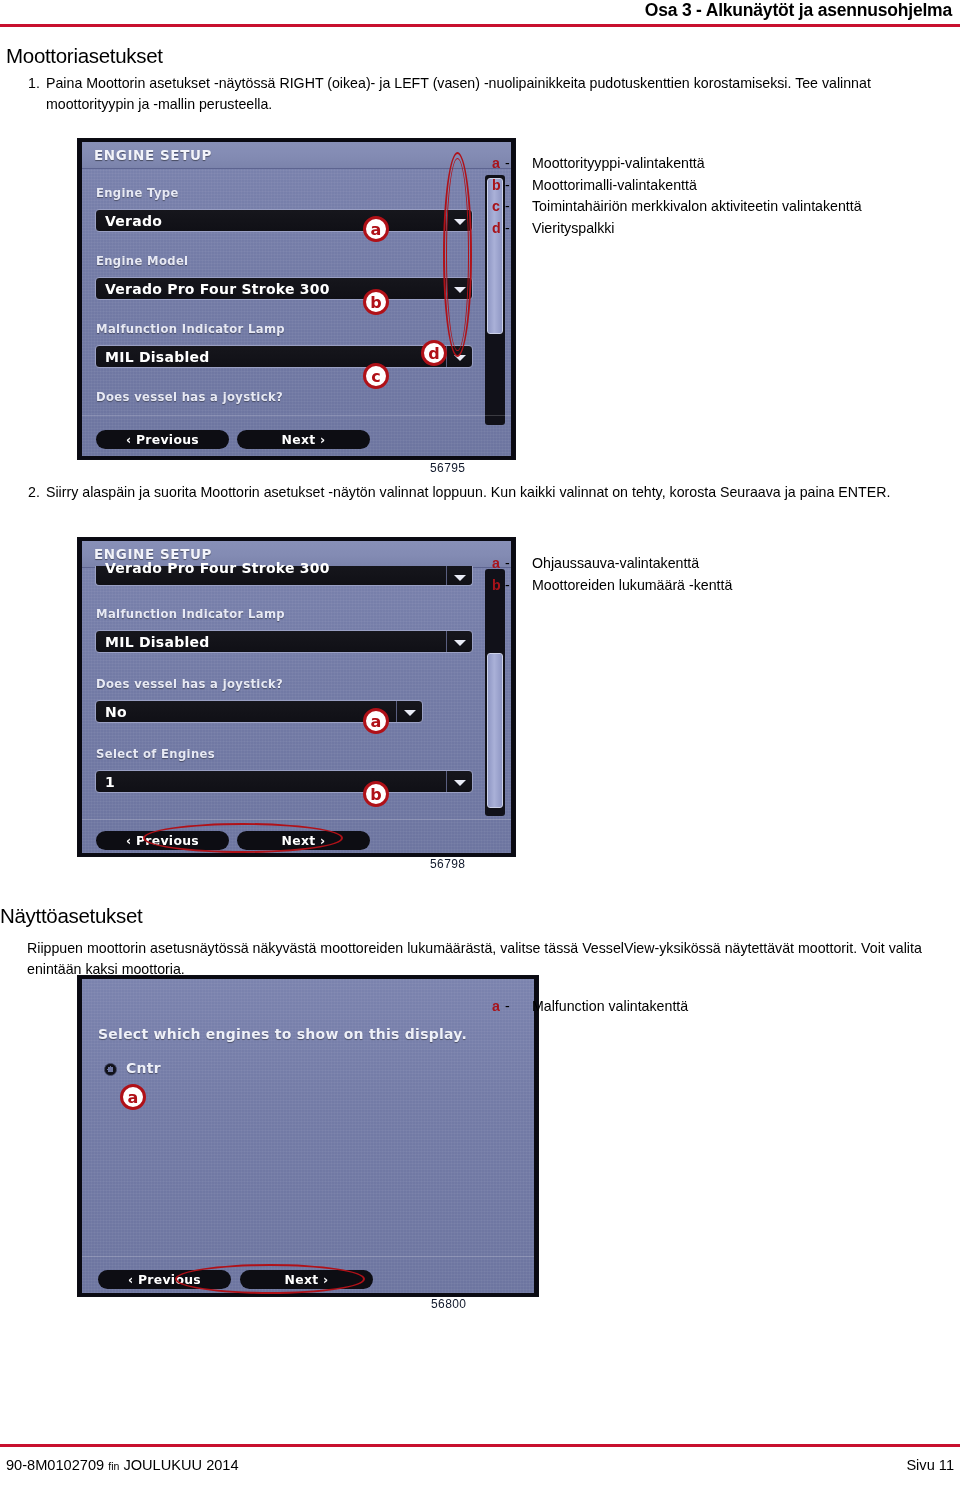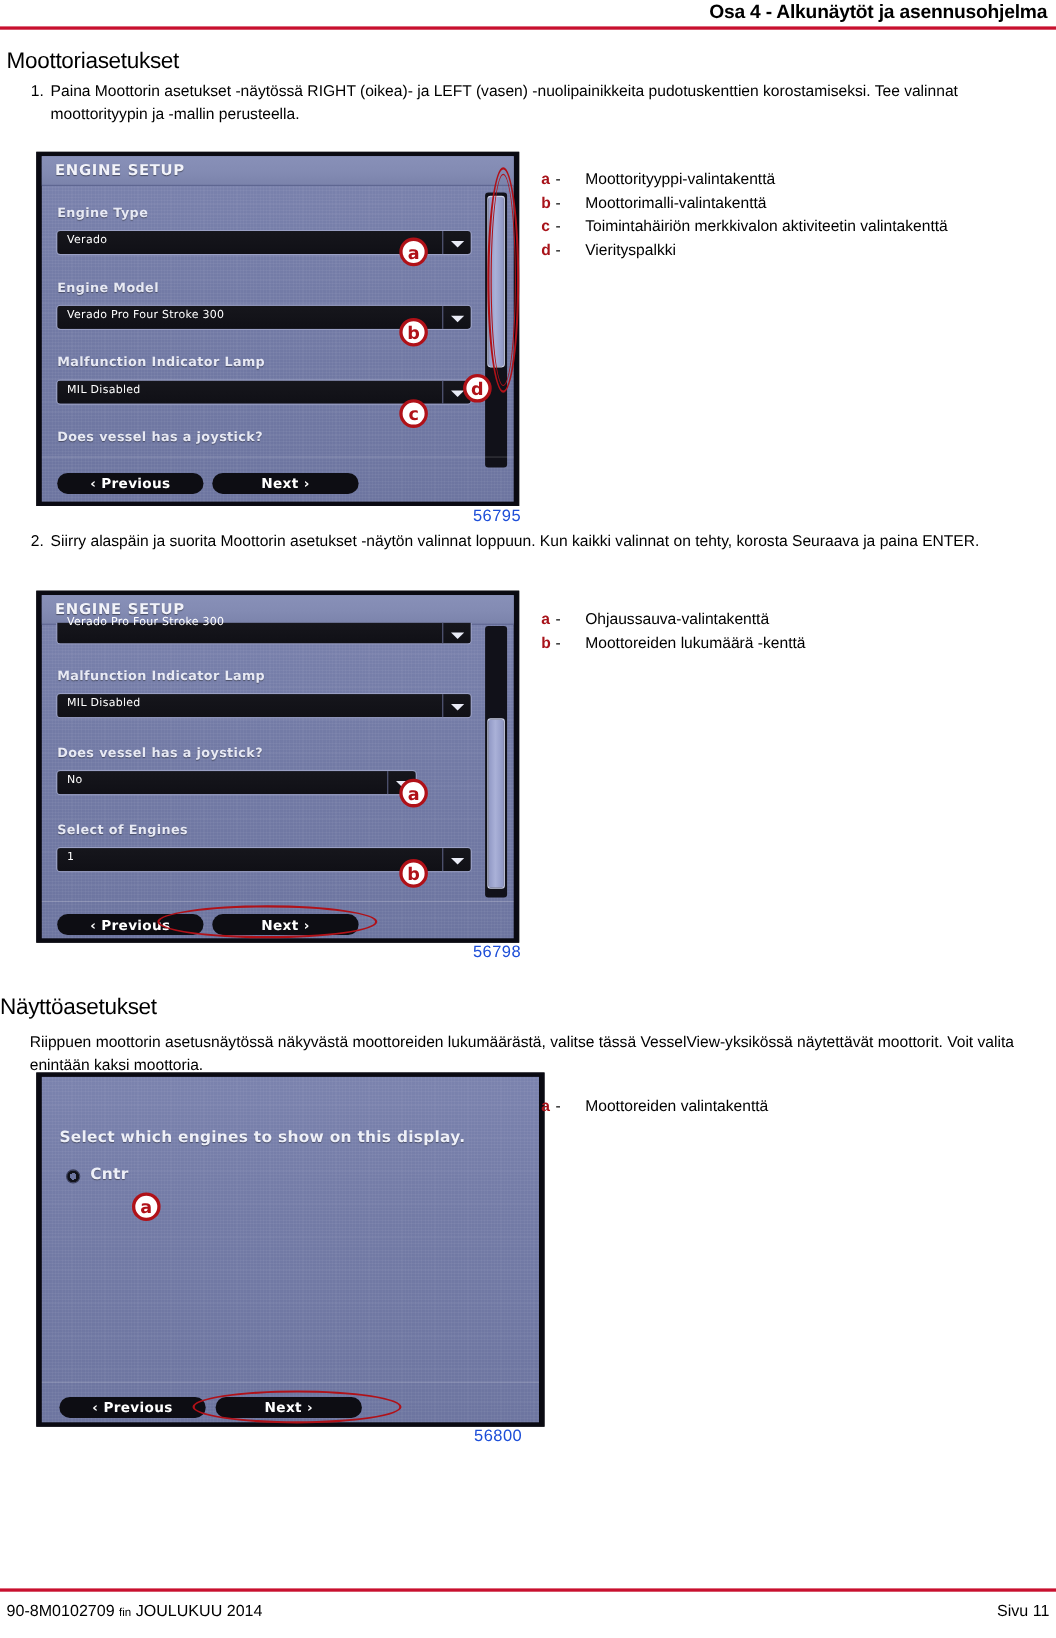--- a/index.html
+++ b/index.html
@@ -85,20 +85,21 @@
   }
   .legend .lbl { flex: 1; }
 
   
   .shot {
     position: absolute;
     background: #0a0a12;
     border: 1px solid #0d0d14;
     overflow: hidden;
     font-family: "DejaVu Sans", sans-serif;
+    margin-left: 44px;
   }
   .shot .inner {
     position: absolute;
     left: 4px; right: 4px; top: 3px; bottom: 3px;
     background:
       repeating-linear-gradient(0deg, rgba(255,255,255,0.045) 0 1px, rgba(0,0,0,0) 1px 3px),
       repeating-linear-gradient(90deg, rgba(255,255,255,0.035) 0 1px, rgba(0,0,0,0) 1px 3px),
       linear-gradient(180deg, #7b83ae 0%, #737ba6 40%, #6d75a0 100%);
   }
   .shot .titlebar {
@@ -130,22 +131,22 @@
     position: absolute;
     height: 23px;
     border-radius: 4px;
     background: linear-gradient(180deg, #16161c 0%, #101016 100%);
     border: 1px solid #9aa0c4;
   }
   .shot .dropdown .val {
     position: absolute;
     left: 9px; top: 3px;
     color: #ffffff;
-    font-size: 10px;
-    font-weight: normal;
+    font-size: 14px;
+    font-weight: bold;
     letter-spacing: 0.25px;
     white-space: nowrap;
   }
   .shot .dropdown .arrowbox {
     position: absolute;
     right: 0; top: 0; bottom: 0;
     width: 26px;
     border-left: 1px solid #5a5f80;
   }
   .shot .dropdown .arrowbox::after {
@@ -222,22 +223,22 @@
     border-radius: 50%;
     z-index: 5;
   }
   .ellipse-hl.thin {
     border-width: 1.6px;
   }
 
   
   .fignum {
     position: absolute;
-    font-size: 15px;
-    color: #1d4ed8;
+    font-size: 12px;
+    color: #0f172a;
     letter-spacing: 0.4px;
   }
 
   
   .rule-bottom {
     position: absolute;
     left: 0; right: 0; bottom: 42px;
     height: 3px;
     background: #c8102e;
   }
@@ -255,21 +256,21 @@
     position: absolute;
     right: 6px; bottom: 16px;
     font-size: 14.6px;
     white-space: nowrap;
   }
 </style>
 </head>
 <body>
 
 <div class="page-header">
-  <div class="ht">Osa 4 - Alkunäytöt ja asennusohjelma</div>
+  <div class="ht">Osa 3 - Alkunäytöt ja asennusohjelma</div>
 </div>
 <div class="rule-top"></div>
 
 <div class="sec-title" style="left:6px; top:44px;">Moottoriasetukset</div>
 
 <div class="step" style="left:6px; top:73px; width:920px;">
   <div class="num">1.</div>
   <div class="txt">Paina Moottorin asetukset -näytössä RIGHT (oikea)- ja LEFT (vasen) -nuolipainikkeita pudotuskenttien korostamiseksi. Tee valinnat moottorityypin ja -mallin perusteella.</div>
 </div>
 
@@ -425,21 +426,21 @@
 
 <div class="callout" style="left:120px; top:1084px;">a</div>
 <div class="ellipse-hl" style="left:175px; top:1264px; width:190px; height:30px;"></div>
 
 <div class="fignum" style="left:431px; top:1297px;">56800</div>
 
 <div class="legend" style="left:492px; top:996px; width:430px;">
   <div class="row">
     <div class="key">a</div>
     <div class="dash">-</div>
-    <div class="lbl">Moottoreiden valintakenttä</div>
+    <div class="lbl">Malfunction valintakenttä</div>
   </div>
 </div>
 
 <div class="rule-bottom"></div>
 <div class="footer-left">
   <span>90-8M0102709</span>
   <span class="lang">fin</span>
   <span>JOULUKUU</span>
   <span>2014</span>
 </div>

